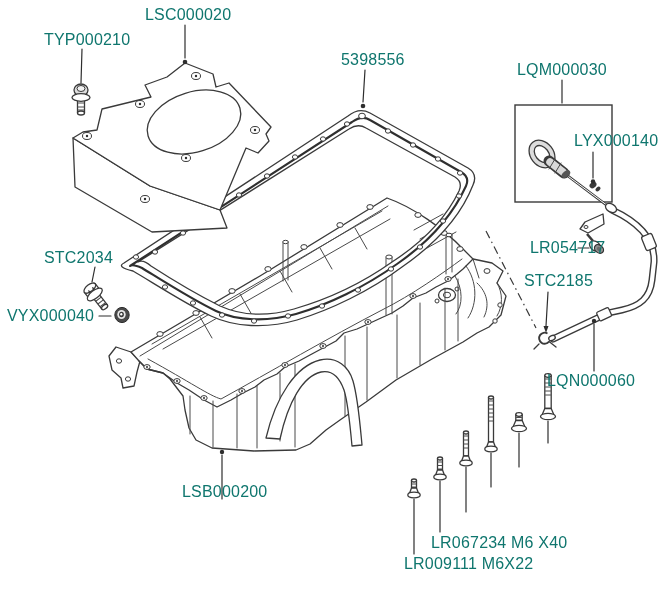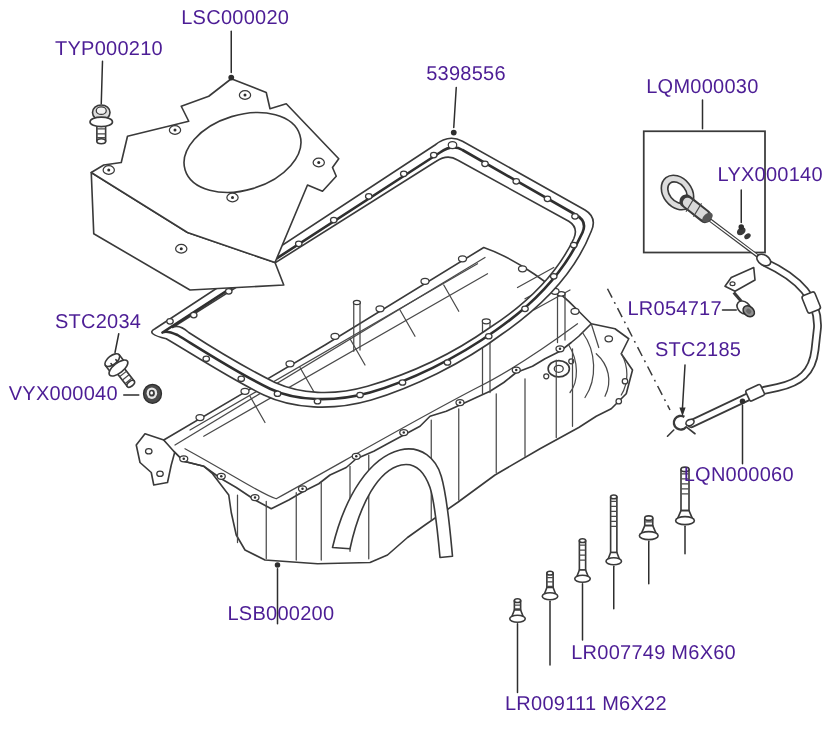--- a/index.html
+++ b/index.html
@@ -2,21 +2,21 @@
 <html><head>
 <meta charset="utf-8">
 <style>
   html,body{margin:0;padding:0;background:#ffffff;}
   .stage{
     position:relative;width:671px;height:596px;background:#ffffff;
     font-family:"Liberation Sans", sans-serif;overflow:hidden;
   }
   .stage svg{position:absolute;left:0;top:0;}
   .lbl{
-    position:absolute;font-size:16px;line-height:16px;color:#4c1d95;
+    position:absolute;font-size:16px;line-height:16px;color:#0f766e;
     white-space:nowrap;letter-spacing:0.2px;
   }
   .ln{fill:none;stroke:#3a3a3a;stroke-width:1.3;stroke-linejoin:round;stroke-linecap:round;}
   .lt{fill:none;stroke:#4a4a4a;stroke-width:1;stroke-linejoin:round;stroke-linecap:round;}
   .fw{fill:#ffffff;stroke:#3a3a3a;stroke-width:1.3;stroke-linejoin:round;stroke-linecap:round;}
   .fg{fill:#dcdcdc;stroke:#3a3a3a;stroke-width:1.3;}
   .hole{fill:#ffffff;stroke:#3a3a3a;stroke-width:1;}
   .ldr{fill:none;stroke:#2e2e2e;stroke-width:1.2;stroke-linecap:round;}
   .dot{fill:#2e2e2e;stroke:none;}
   .bead{fill:none;stroke:#2f2f2f;stroke-width:2.1;stroke-linejoin:round;}
@@ -299,21 +299,21 @@
       <ellipse class="fw" cx="548" cy="416.5" rx="7.5" ry="3.2"></ellipse>
     </g>
   </g>
 </svg>
 
   <div class="lbl" style="left:44px;top:32px">TYP000210</div>
   <div class="lbl" style="left:145px;top:7px">LSC000020</div>
   <div class="lbl" style="left:341px;top:52px">5398556</div>
   <div class="lbl" style="left:517px;top:62px">LQM000030</div>
   <div class="lbl" style="left:574px;top:133px">LYX000140</div>
-  <div class="lbl" style="left:502px;top:240px">LR054717</div>
+  <div class="lbl" style="left:530px;top:240px">LR054717</div>
   <div class="lbl" style="left:524px;top:273px">STC2185</div>
   <div class="lbl" style="left:547px;top:373px">LQN000060</div>
   <div class="lbl" style="left:44px;top:250px">STC2034</div>
   <div class="lbl" style="left:7px;top:308px">VYX000040</div>
   <div class="lbl" style="left:182px;top:484px">LSB000200</div>
-  <div class="lbl" style="left:457px;top:515px">LR007749 M6X60</div>
+  <div class="lbl" style="left:431px;top:535px">LR067234 M6 X40</div>
   <div class="lbl" style="left:404px;top:556px">LR009111 M6X22</div>
 </div>
 
 </body></html>

